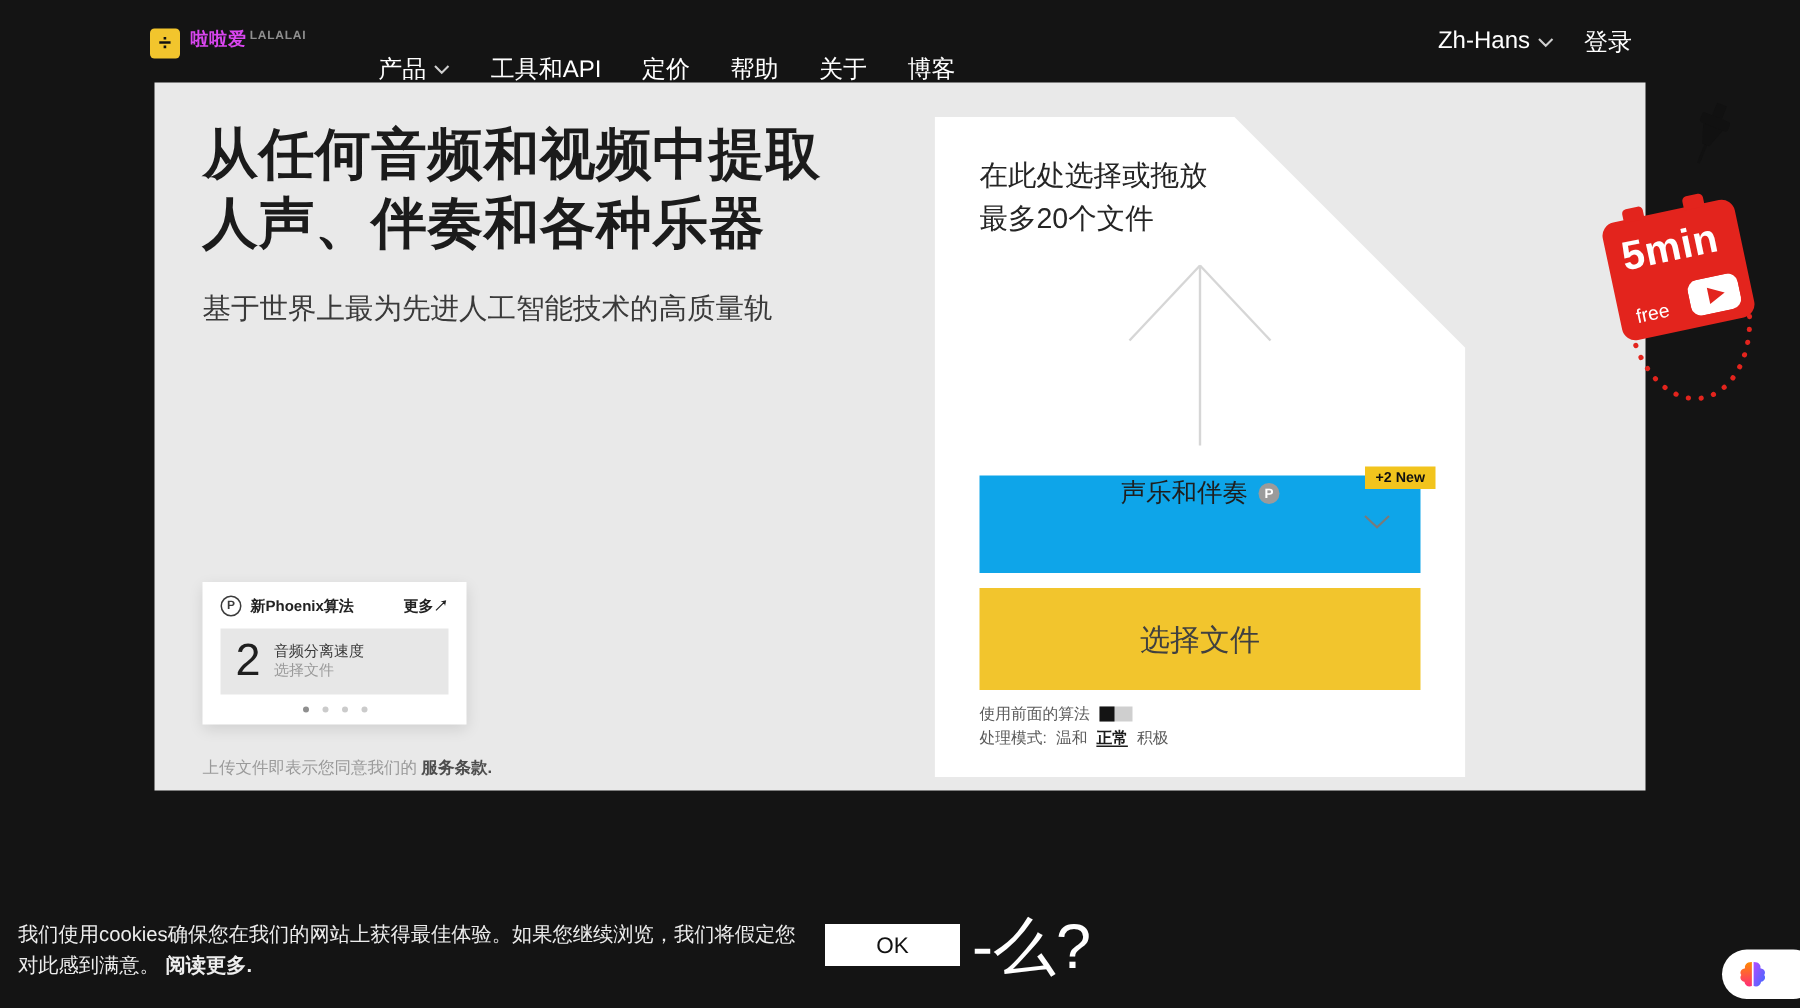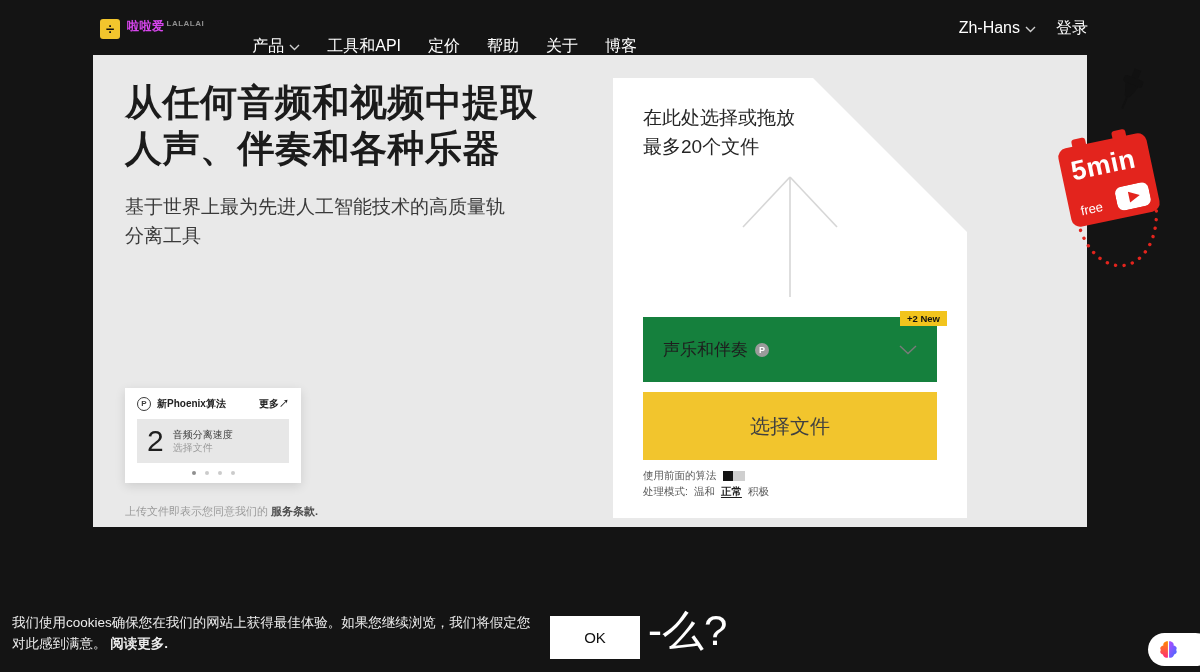--- a/index.html
+++ b/index.html
@@ -16,21 +16,21 @@
   .logo { display:flex; align-items:flex-start; cursor:pointer; }
   .logo-sq { width:20px; height:20px; background:#f2c52d; border-radius:3px;
     color:#111; font-weight:700; font-size:15px; line-height:19px; text-align:center; margin-top:1px; }
   .logo-name { color:#d946ef; font-size:12px; font-weight:700; margin-left:7px; letter-spacing:.5px;text-align:center; }
   .logo-sup { color:#8f8f8f; font-size:8px; font-weight:700; letter-spacing:.5px; margin-left:2px; margin-top:1px; }
   .nav { display:flex; align-items:center; gap:27px; margin-left:48px;margin-top:36px; }
   .nav-item { color:#fff; font-size:16px; cursor:pointer; display:flex; align-items:center; gap:5px; white-space:nowrap; }
   .hdr-right { margin-left:auto; display:flex; align-items:center; gap:20px; }
   .chev { display:inline-block; }
   
-  .hero { position:absolute; left:93px; top:55px; width:994px; height:472px; background:#e9e9e9; }
+  .hero { position:absolute; left:103px; top:55px; width:994px; height:472px; background:#e9e9e9; }
   .hero-title { position:absolute; left:32px; top:25px; font-size:37px; line-height:46px;
     font-weight:600; color:#1b1b1b; letter-spacing:.5px; }
   .hero-sub { position:absolute; left:32px; top:118px; font-size:19px; line-height:29px; color:#3a3a3a;margin-top:19px; }
   
   .pcard { position:absolute; left:32px; top:333px; width:176px; height:95px; background:#fff;
     box-shadow:0 3px 10px rgba(0,0,0,.12); cursor:pointer; }
   .pcard-head { display:flex; align-items:center; padding:9px 12px 0 12px; }
   .p-circ { width:14px; height:14px; border:1.4px solid #3c3c3c; border-radius:50%;
     color:#3c3c3c; font-size:8px; font-weight:700; line-height:12px; text-align:center; flex:0 0 auto; }
   .pcard-title { font-size:10px; font-weight:700; color:#222; margin-left:6px; white-space:nowrap; }
@@ -46,22 +46,22 @@
   .dot.active { background:#8f8f8f; }
   
   .terms { position:absolute; left:32px; top:449px; font-size:11px; color:#9a9a9a; }
   .terms b { color:#4d4d4d; cursor:pointer; }
   
   .ucard { position:absolute; left:520px; top:23px; width:354px; height:440px; background:#fff;
     clip-path:polygon(0 0, 200px 0, 354px 154px, 354px 440px, 0 440px);
     filter:drop-shadow(0 3px 8px rgba(0,0,0,.08)); cursor:pointer; }
   .u-prompt { position:absolute; left:30px; top:25px; font-size:19px; line-height:29px; color:#252525; }
   .u-arrow { position:absolute; left:117px; top:93px; }
-  .u-select { position:absolute; left:30px; top:239px; width:294px; height:65px; background:#15803d;
-    display:flex; align-items:center; padding:0 20px; cursor:pointer; }
+  .u-select { position:absolute; left:30px; top:239px; width:294px; height:65px; background:#0ea5e9;
+    display:flex; align-items:center; padding:0 20px; cursor:pointer;flex-direction:column; }
   .u-select-label { font-size:17px; color:#1e1e1e; display:flex; align-items:center; gap:7px; }
   .sel-p { width:14px; height:14px; background:#9b9b9b; border-radius:50%; color:#fff;
     font-size:9px; font-weight:700; line-height:14px; text-align:center; }
   .u-select .chevron-dn { margin-left:auto; }
   .new-badge { position:absolute; left:287px; top:233px; width:47px; height:15px; background:#f2c41d;
     color:#111; font-size:9.5px; font-weight:700; display:flex; align-items:center; justify-content:center; }
   .u-btn { position:absolute; left:30px; top:314px; width:294px; height:68px; background:#f2c52d;
     border:none; font-size:20px; color:#404040; cursor:pointer; display:flex; align-items:center; justify-content:center;
     font-family:inherit; }
   .u-row { position:absolute; left:30px; display:flex; align-items:center; gap:6px;
@@ -80,21 +80,21 @@
   .tag .notch { position:absolute; width:14px; height:9px; background:#e3241d; border-radius:3px 3px 0 0; top:-7px; }
   .tag .n1 { left:16px; } .tag .n2 { left:57px; }
   .tag-5min { position:absolute; left:10px; top:9px; font-size:27px; font-weight:700; letter-spacing:.5px; }
   .tag-free { position:absolute; left:11px; bottom:8px; font-size:13px; }
   .tag-yt { position:absolute; right:8px; bottom:7px; }
   .pin { position:absolute; left:148px; top:8px; }
   
   .cookie-text { position:absolute; left:12px; top:612px; width:525px; font-size:13.5px;
     line-height:21px; color:#ededed; }
   .cookie-text b { cursor:pointer; }
-  .ok-btn { position:absolute; left:550px; top:616px; width:90px; height:43px; background:#fff;
+  .ok-btn { position:absolute; left:550px; top:616px; width:90px; height:28px; background:#fff;
     border:none; color:#111; font-size:15px; cursor:pointer; font-family:inherit;
     display:flex; align-items:center; justify-content:center; }
   .partial-h { position:absolute; left:648px; top:603px; font-size:42px; font-weight:500; color:#fff; }
   
   .brain-pill { position:absolute; left:1148px; top:633px; width:64px; height:33px; background:#fff;
     border-radius:17px; display:flex; align-items:center; padding-left:9px; cursor:pointer; }
 </style>
 </head>
 <body>
 
@@ -132,21 +132,20 @@
   </div>
 </div>
 
 <div class="hero">
   <div class="hero-title">
     <div>从任何音频和视频中提取</div>
     <div>人声、伴奏和各种乐器</div>
   </div>
   <div class="hero-sub">
     <div>基于世界上最为先进人工智能技术的高质量轨</div>
-    <div>分离工具</div>
   </div>
 
   <div class="pcard">
     <div class="pcard-head">
       <div class="p-circ">P</div>
       <div class="pcard-title">新Phoenix算法</div>
       <div class="pcard-more">更多↗</div>
     </div>
     <div class="pcard-stat">
       <div class="stat-num">2</div>

